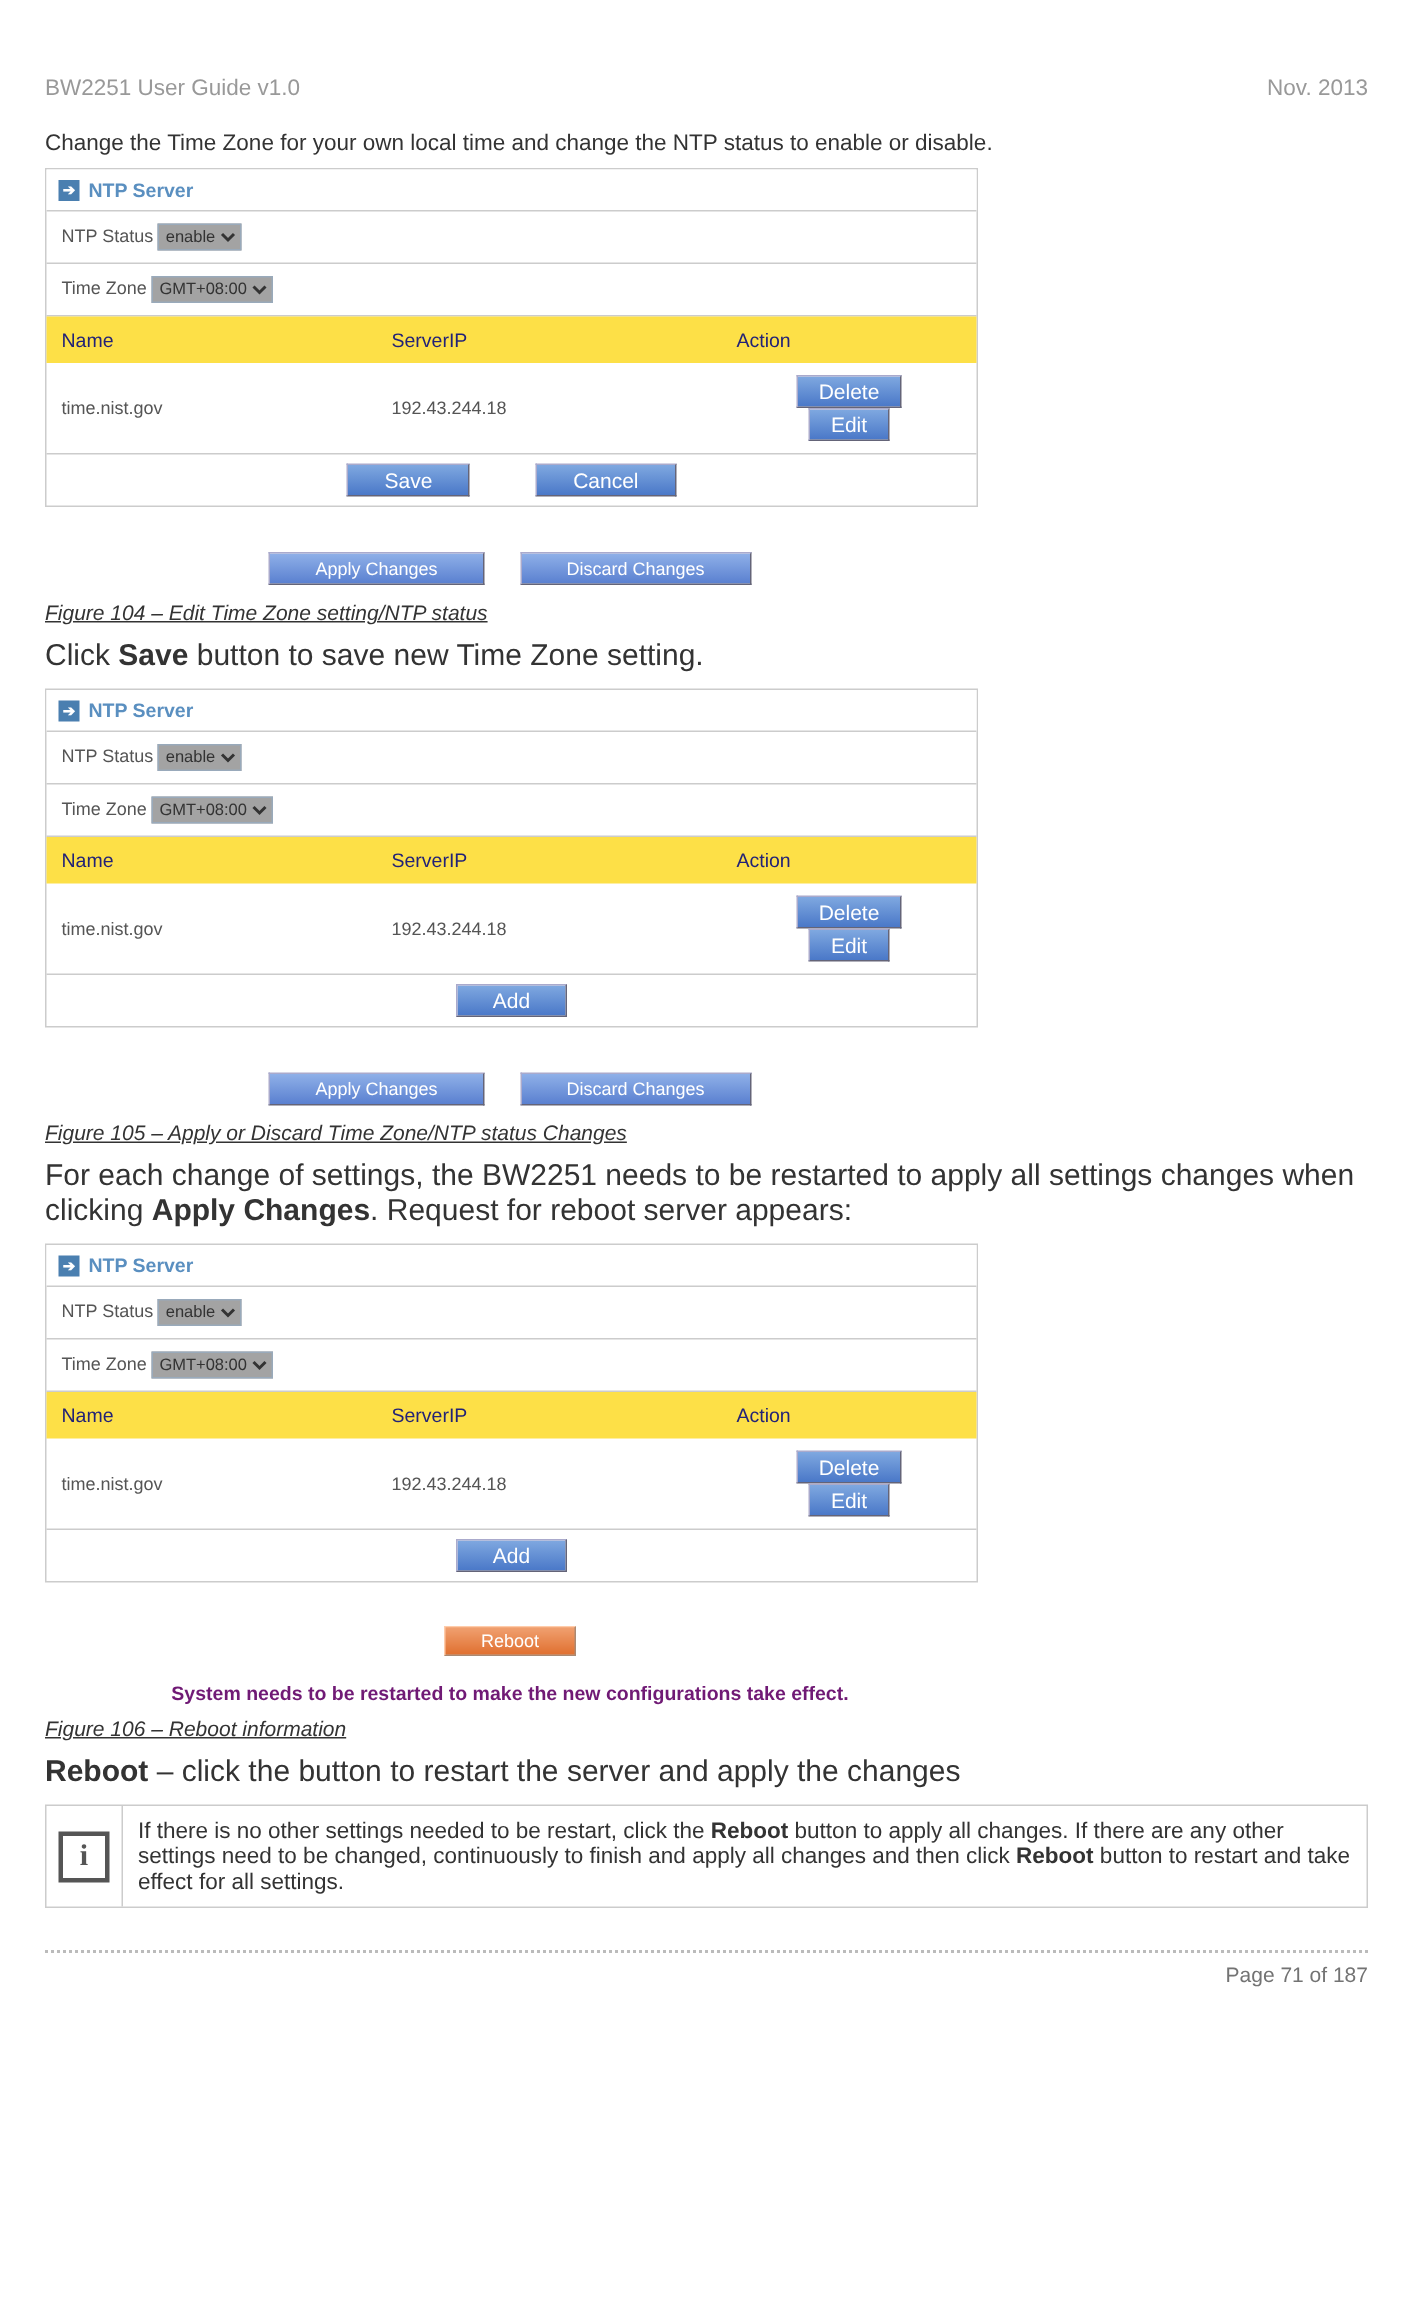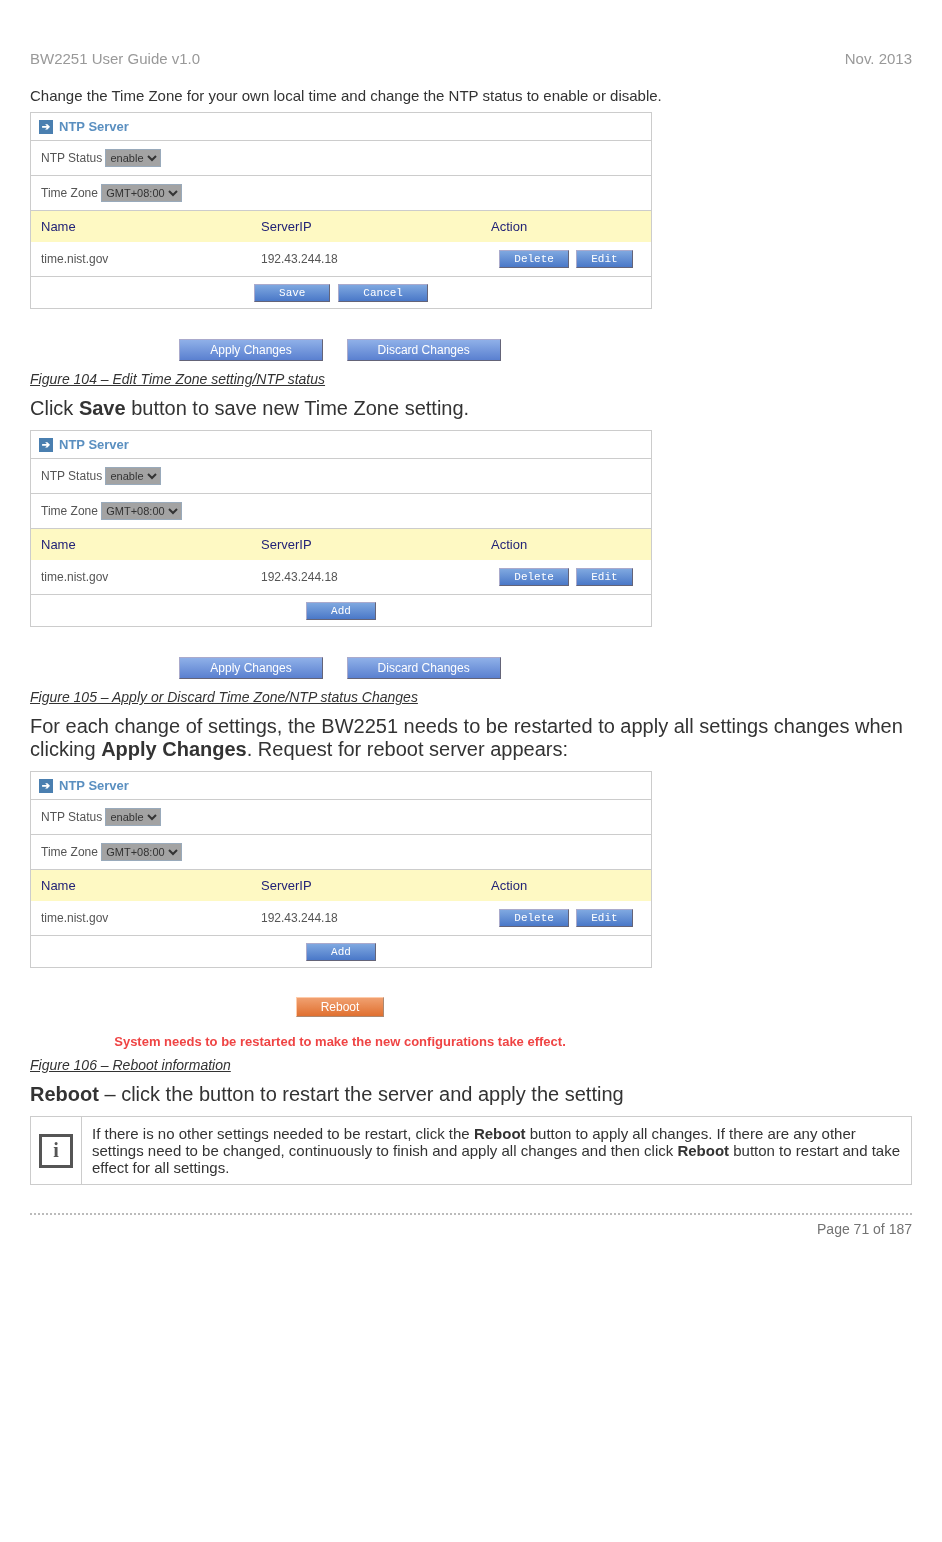--- a/index.html
+++ b/index.html
@@ -57,21 +57,21 @@
   }
   select.form-select {
     border: 1px solid #9ab;
     font-size: 11px;
     padding: 1px 0;
     background: #a3a3a3;
     color: #333;
   }
   .tbl-head {
     display: flex;
-    background: #fef9c3;
+    background: #fde047;
     color: #227;
     font-size: 13px;
   }
   .tbl-head > div, .tbl-row > div {
     padding: 8px 10px;
   }
   .col1 { width: 200px; }
   .col2 { width: 210px; }
   .col3 { flex: 1; }
   .tbl-row {
@@ -80,26 +80,25 @@
     color: #555;
     align-items: center;
   }
   .tbl-row .col3 {
     text-align: center;
   }
   .btn {
     display: inline-block;
     background: linear-gradient(#7fa8e0, #4a78c8);
     color: #fff;
-    font-size: 11px;
+    font-size: 14px;
     padding: 2px 14px;
     border: 1px outset #aac;
-    margin: 0 2px;
+    margin: 0 20px;
     cursor: pointer;
-    font-family: Liberation Mono, monospace;
   }
   .btn-wide {
     padding: 2px 24px;
   }
   .save-cancel-row, .add-row {
     text-align: center;
     padding: 6px 0;
     border-top: 1px solid #ccc;
   }
   .apply-discard-row {
@@ -124,21 +123,21 @@
   }
   .btn-reboot {
     background: linear-gradient(#f0a070, #e07030);
     color: #fff;
     padding: 2px 24px;
     border: 1px outset #fca;
     font-size: 12px;
     cursor: pointer;
   }
   .sys-msg {
-    color: #ef4444;
+    color: #701a75;
     font-weight: bold;
     font-size: 13px;
     width: 620px;
     text-align: center;
     margin-bottom: 8px;
   }
   .fig-caption {
     font-style: italic;
     text-decoration: underline;
     font-size: 14px;
@@ -307,21 +306,21 @@
     <span class="btn btn-wide">Add</span>
   </div>
 </div>
 <div class="reboot-row">
   <span class="btn-reboot">Reboot</span>
 </div>
 <div class="sys-msg">System needs to be restarted to make the new configurations take effect.</div>
 
 <p class="fig-caption">Figure 106 – Reboot information</p>
 <p class="body-text">
-  <b>Reboot</b><span> – click the button to restart the server and apply the setting</span>
+  <b>Reboot</b><span> – click the button to restart the server and apply the changes</span>
 </p>
 
 <div class="info-box">
   <div class="info-icon-cell">
     <div class="info-icon">i</div>
   </div>
   <div class="info-text">
     <span>If there is no other settings needed to be restart, click the </span><b>Reboot</b><span> button to apply all changes. If there are any other settings need to be changed, continuously to finish and apply all changes and then click </span><b>Reboot</b><span> button to restart and take effect  for all settings.</span>
   </div>
 </div>

